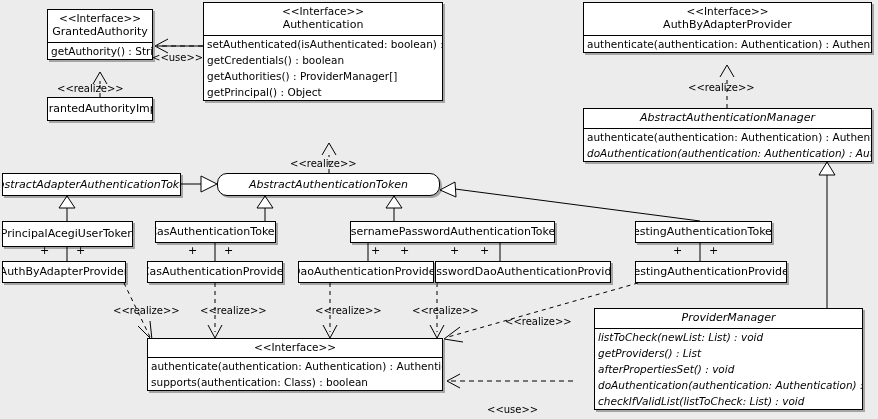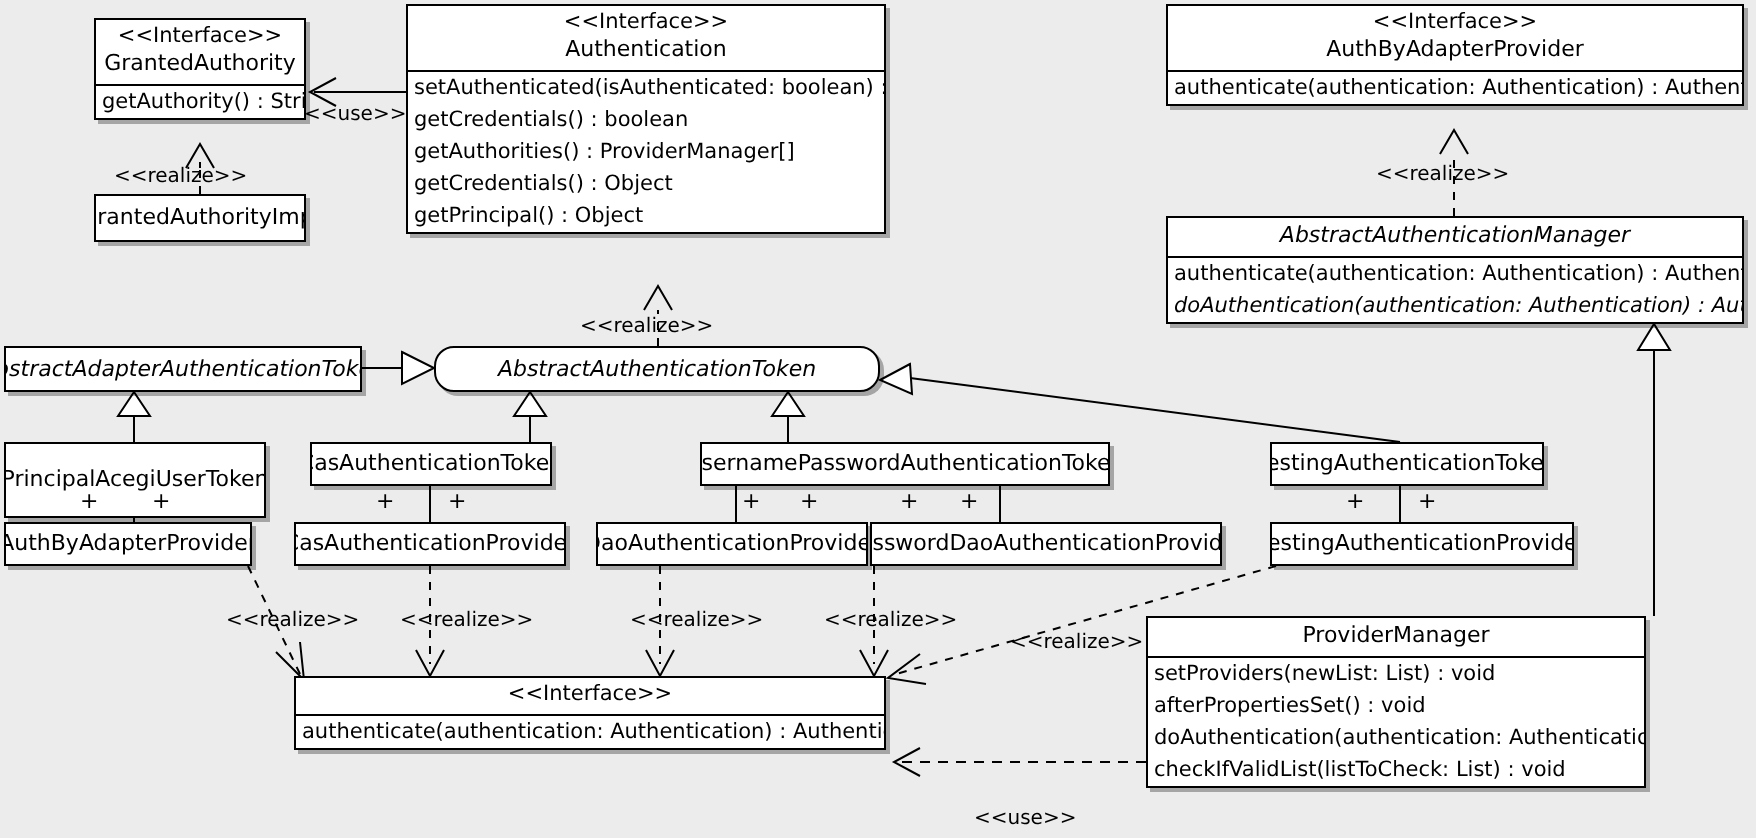--- a/index.html
+++ b/index.html
@@ -133,21 +133,20 @@
   <div class="cls" style="left:203px;top:2px;width:240px;">
     <div class="hdr">
       <div class="stereo">&lt;&lt;Interface&gt;&gt;</div>
       <div class="cname">Authentication</div>
     </div>
     <div class="sep"></div>
     <div class="ops">
       <div class="op">setAuthenticated(isAuthenticated: boolean) : void</div>
       <div class="op">getCredentials() : boolean</div>
       <div class="op">getAuthorities() : ProviderManager[]</div>
-      <div class="op">getCredentials() : Object</div>
       <div class="op">getPrincipal() : Object</div>
     </div>
   </div>
 
   <div class="cls" style="left:583px;top:2px;width:289px;">
     <div class="hdr">
       <div class="stereo">&lt;&lt;Interface&gt;&gt;</div>
       <div class="cname">AuthByAdapterProvider</div>
     </div>
     <div class="sep"></div>
@@ -168,21 +167,21 @@
   </div>
 
   <div class="cls simple" style="left:2px;top:173px;width:179px;height:23px;">
     <div class="cname ital">AbstractAdapterAuthenticationToken</div>
   </div>
 
   <div class="cls simple" style="left:217px;top:173px;width:223px;height:23px;border-radius:10px;">
     <div class="cname ital">AbstractAuthenticationToken</div>
   </div>
 
-  <div class="cls simple" style="left:2px;top:221px;width:131px;height:38px;">
+  <div class="cls simple" style="left:2px;top:221px;width:131px;height:26px;">
     <div class="cname">PrincipalAcegiUserToken</div>
   </div>
 
   <div class="cls simple" style="left:155px;top:221px;width:121px;height:22px;">
     <div class="cname">CasAuthenticationToken</div>
   </div>
 
   <div class="cls simple" style="left:350px;top:221px;width:205px;height:22px;">
     <div class="cname">UsernamePasswordAuthenticationToken</div>
   </div>
@@ -211,30 +210,32 @@
     <div class="cname">TestingAuthenticationProvider</div>
   </div>
 
   <div class="cls" style="left:147px;top:338px;width:296px;">
     <div class="hdr">
       <div class="stereo">&lt;&lt;Interface&gt;&gt;</div>
     </div>
     <div class="sep"></div>
     <div class="ops">
       <div class="op">authenticate(authentication: Authentication) : Authentication</div>
-    </div>
-  </div>
-
-  <div class="cls" style="left:573px;top:308px;width:250px;">
+      <div class="op">supports(authentication: Class) : boolean</div>
+    </div>
+  </div>
+
+  <div class="cls" style="left:594px;top:308px;width:269px;font-style:italic;">
     <div class="hdr">
       <div class="cname">ProviderManager</div>
     </div>
     <div class="sep"></div>
     <div class="ops">
-      <div class="op">setProviders(newList: List) : void</div>
+      <div class="op">listToCheck(newList: List) : void</div>
+      <div class="op">getProviders() : List</div>
       <div class="op">afterPropertiesSet() : void</div>
       <div class="op">doAuthentication(authentication: Authentication) : Authentication</div>
       <div class="op">checkIfValidList(listToCheck: List) : void</div>
     </div>
   </div>
 
   <div class="lbl" style="left:152px;top:52px;">&lt;&lt;use&gt;&gt;</div>
 
   <div class="lbl" style="left:57px;top:83px;">&lt;&lt;realize&gt;&gt;</div>
 

